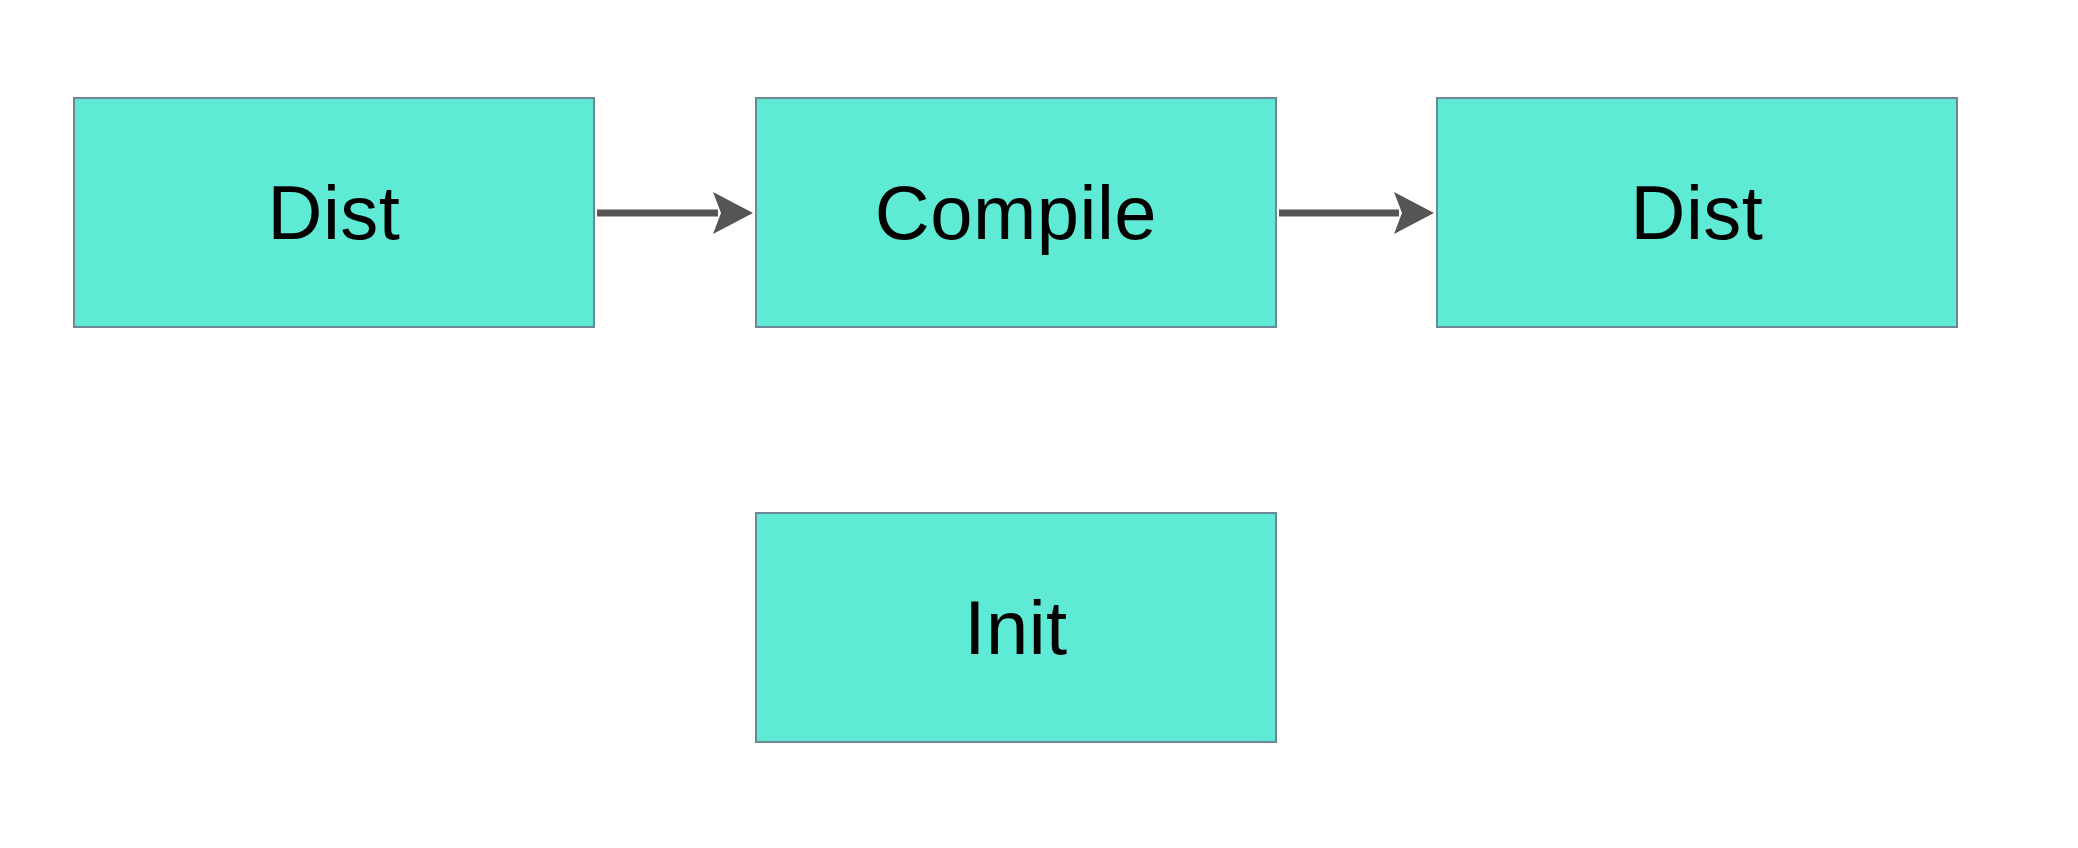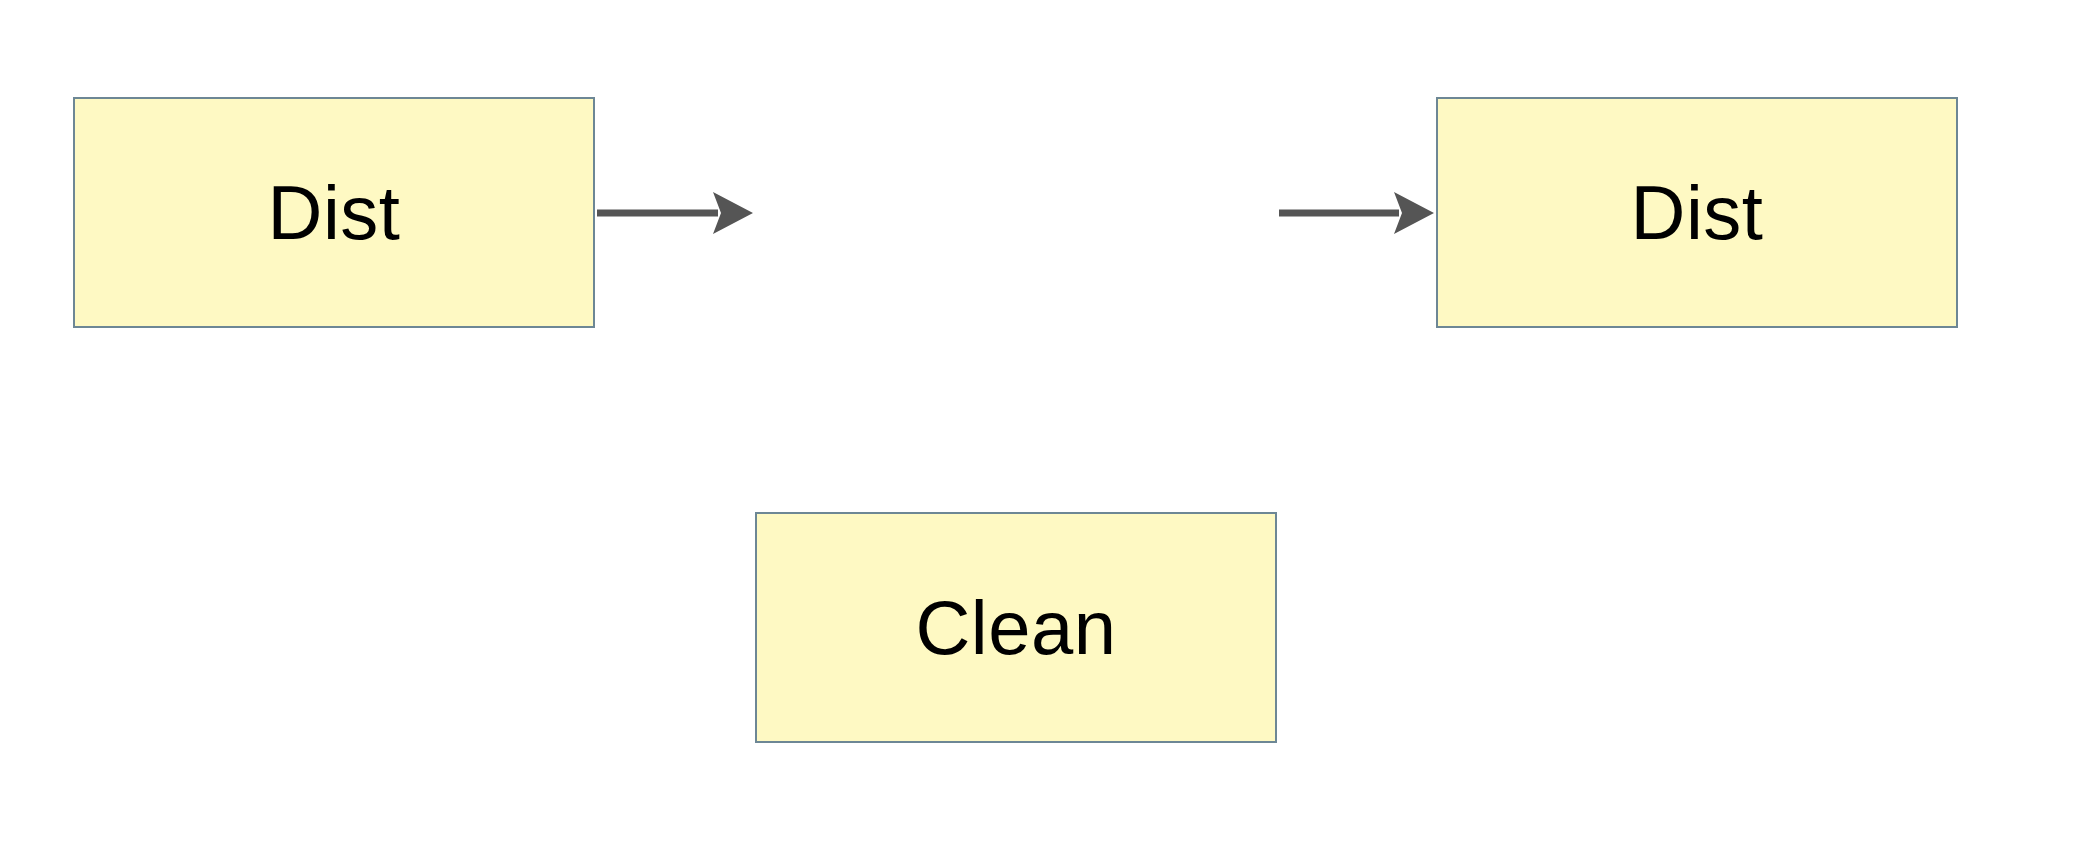--- a/index.html
+++ b/index.html
@@ -16,21 +16,21 @@
   }
   #diagram-canvas {
     position: relative;
     width: 2078px;
     height: 848px;
     background: #ffffff;
   }
   .node {
     position: absolute;
     box-sizing: border-box;
-    background: #fef9c3;
+    background: #5eead4;
     border: 2px solid #6d8795;
     display: flex;
     align-items: center;
     justify-content: center;
   }
   .node-label {
     font-family: "Liberation Sans", sans-serif;
     font-size: 76px;
     font-weight: 400;
     color: #000000;
@@ -70,22 +70,25 @@
     <g>
       <line class="edge-path" x1="1279" y1="213" x2="1399" y2="213"></line>
       <polygon class="edge-head" points="1434,213 1394,192 1402,213 1394,234"></polygon>
     </g>
   </svg>
 
   <div class="node" style="left:73px; top:97px; width:522px; height:231px;">
     <span class="node-label">Dist</span>
   </div>
 
+  <div class="node" style="left:755px; top:97px; width:522px; height:231px;">
+    <span class="node-label">Compile</span>
+  </div>
 
   <div class="node" style="left:1436px; top:97px; width:522px; height:231px;">
     <span class="node-label">Dist</span>
   </div>
 
   <div class="node" style="left:755px; top:512px; width:522px; height:231px;">
-    <span class="node-label">Clean</span>
+    <span class="node-label">Init</span>
   </div>
 
 </div>
 
 </body></html>

